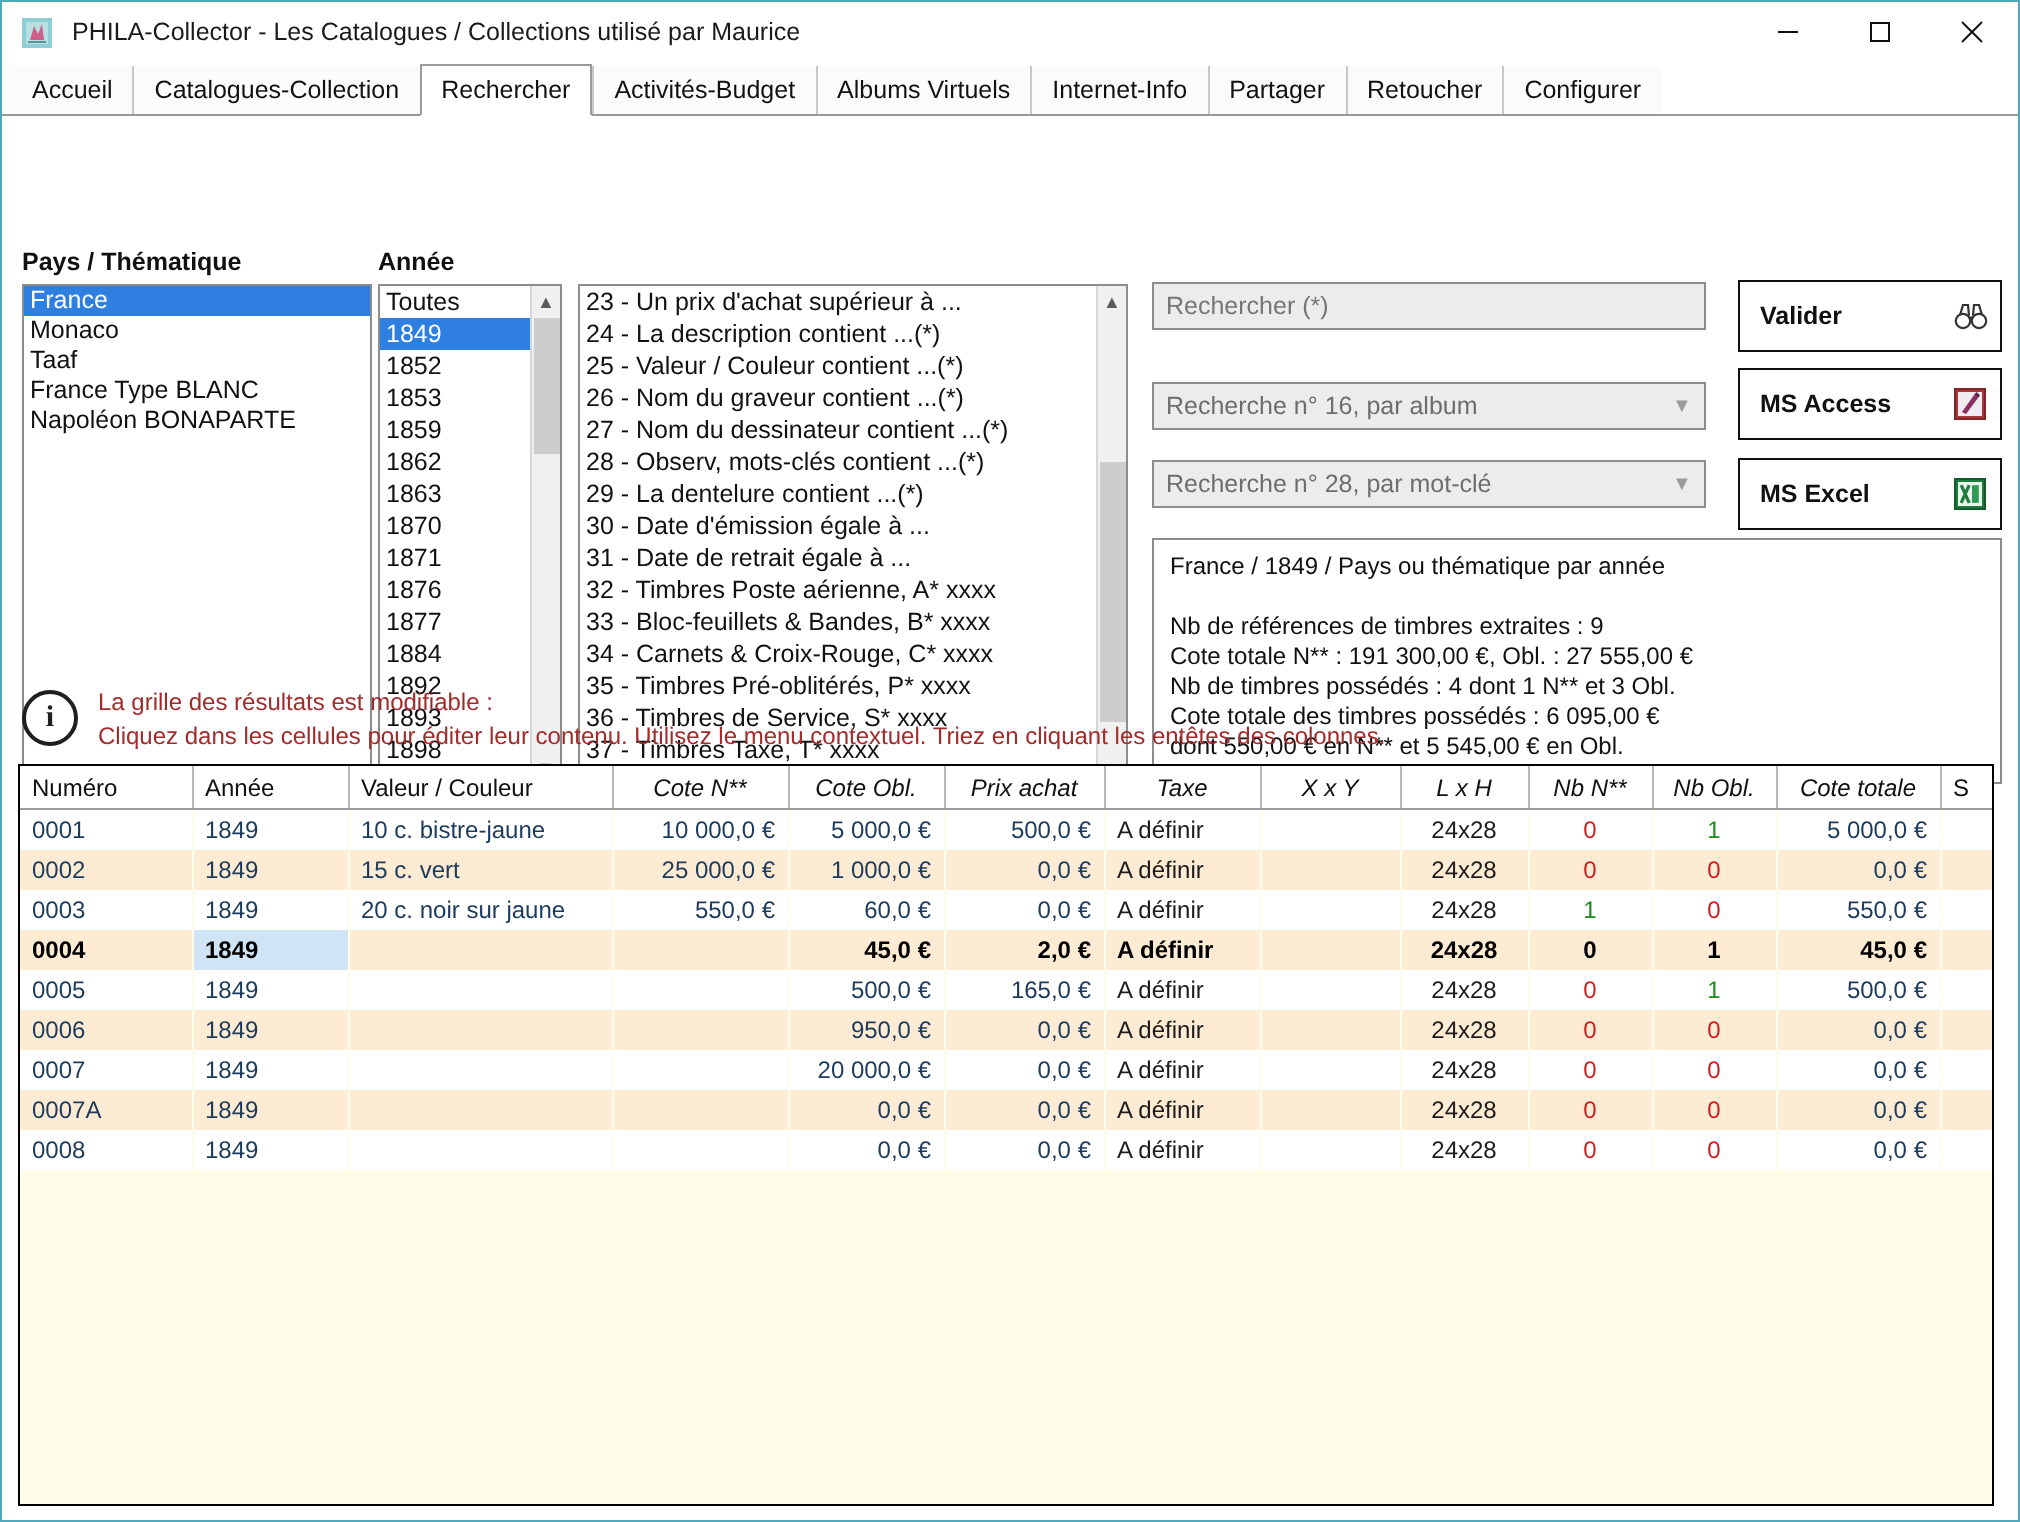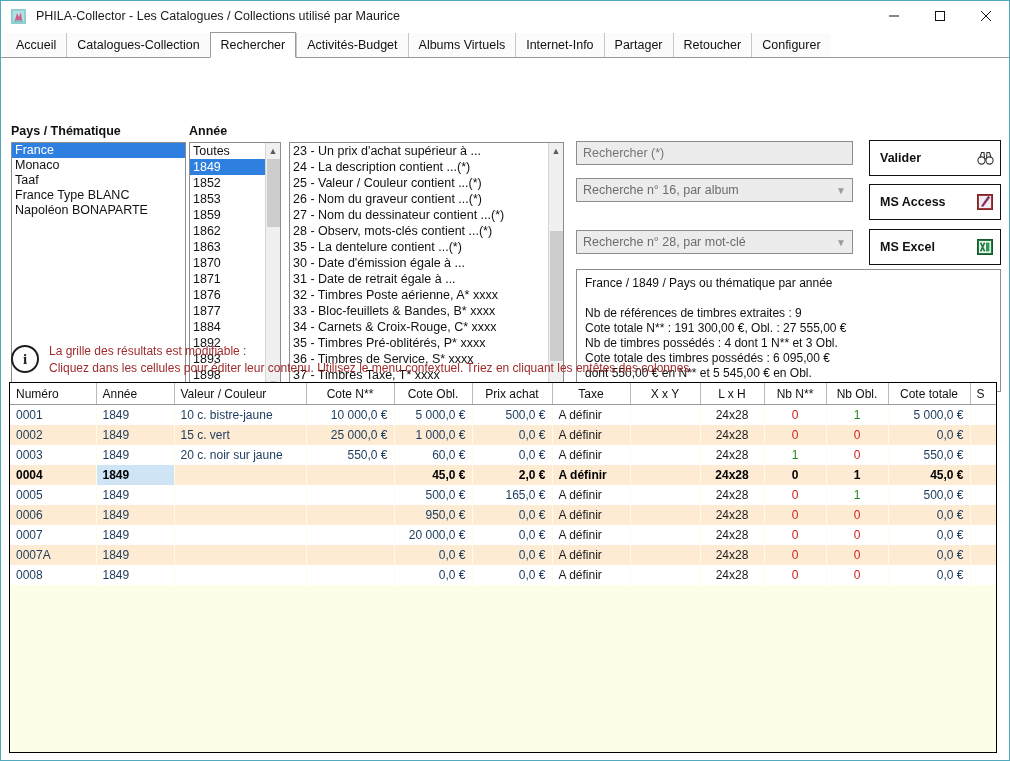--- a/index.html
+++ b/index.html
@@ -86,21 +86,21 @@
     position:absolute;left:575px;top:83px;width:277px;height:24px;
     border:1px solid #8d8d8d;background:#ececec;box-sizing:border-box;
     font-family:"Liberation Sans", sans-serif;font-size:12.5px;color:#6d6d6d;
     padding:0 6px;outline:none;
   }
   .combo{
     position:absolute;left:575px;width:277px;height:24px;
     border:1px solid #8d8d8d;background:#ececec;box-sizing:border-box;
     display:flex;align-items:center;
   }
-  #combo1{top:120px;justify-content:center;} #combo2{top:172px;}
+  #combo1{top:133px;justify-content:center;} #combo2{top:172px;}
   .combo .ctext{flex:1;padding:0 6px;font-size:12.5px;color:#6d6d6d;white-space:nowrap;overflow:hidden;}
   .combo .carrow{width:22px;text-align:center;color:#9a9a9a;font-size:10px;}
 
   .actbtn{
     position:absolute;left:868px;width:132px;height:36px;
     border:1px solid #111;background:#ffffff;box-sizing:border-box;
     display:flex;align-items:center;
   }
   #btn-valider{top:82px;} #btn-access{top:126px;} #btn-excel{top:171px;}
   .actbtn .blabel{flex:1;padding-left:10px;font-size:12.5px;font-weight:bold;color:#111;white-space:nowrap;}
@@ -129,21 +129,21 @@
   #gridwrap{
     position:absolute;left:8px;top:381px;width:988px;height:371px;
     border:1px solid #000;background:#fdfde8;box-sizing:border-box;overflow:hidden;
   }
   table#grid{border-collapse:collapse;width:100%;table-layout:fixed;font-size:12px;}
   #grid th{
     background:#ffffff;font-weight:normal;color:#111;height:21px;
     border-right:1px solid #b9b9b9;border-bottom:1px solid #9a9a9a;
     text-align:left;padding:0 6px;white-space:nowrap;overflow:hidden;
   }
-  #grid th.num{text-align:center;}
+  #grid th.num{text-align:center;font-style:italic;}
   #grid td{
     height:20px;padding:0 6px;white-space:nowrap;overflow:hidden;
     color:#1b3a5c;border-right:1px solid transparent;
   }
   #grid tbody tr.alt td{background:#fdebd3;}
   #grid tbody tr td{background:#ffffff;}
   #grid tbody tr.alt td{background:#fdebd3;}
   #grid tbody tr.selrow td{background:#fdebd3;font-weight:bold;color:#000;}
   #grid td.r{text-align:right;}
   #grid td.c{text-align:center;}
@@ -237,21 +237,21 @@
       </div>
     </div>
 
     <div class="listbox" id="rech-list">
       <div class="lrow">23 - Un prix d'achat supérieur à ...</div>
         <div class="lrow">24 - La description contient ...(*)</div>
         <div class="lrow">25 - Valeur / Couleur contient ...(*)</div>
         <div class="lrow">26 - Nom du graveur contient ...(*)</div>
         <div class="lrow">27 - Nom du dessinateur contient ...(*)</div>
         <div class="lrow">28 - Observ, mots-clés contient ...(*)</div>
-        <div class="lrow">35 - La dentelure contient ...(*)</div>
+        <div class="lrow">29 - La dentelure contient ...(*)</div>
         <div class="lrow">30 - Date d'émission égale à ...</div>
         <div class="lrow">31 - Date de retrait égale à ...</div>
         <div class="lrow">32 - Timbres Poste aérienne, A* xxxx</div>
         <div class="lrow">33 - Bloc-feuillets &amp; Bandes, B* xxxx</div>
         <div class="lrow">34 - Carnets &amp; Croix-Rouge, C* xxxx</div>
         <div class="lrow">35 - Timbres Pré-oblitérés, P* xxxx</div>
         <div class="lrow">36 - Timbres de Service, S* xxxx</div>
         <div class="lrow">37 - Timbres Taxe, T* xxxx</div>
         <div class="lrow">38 - Timbres avec image</div>
         <div class="vscroll">

